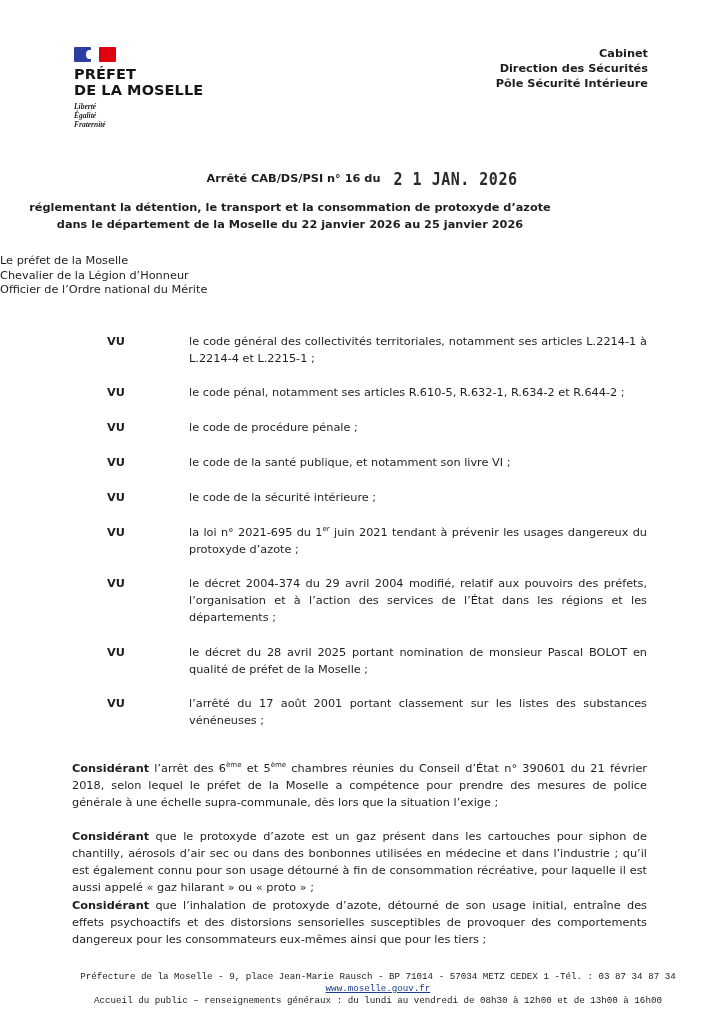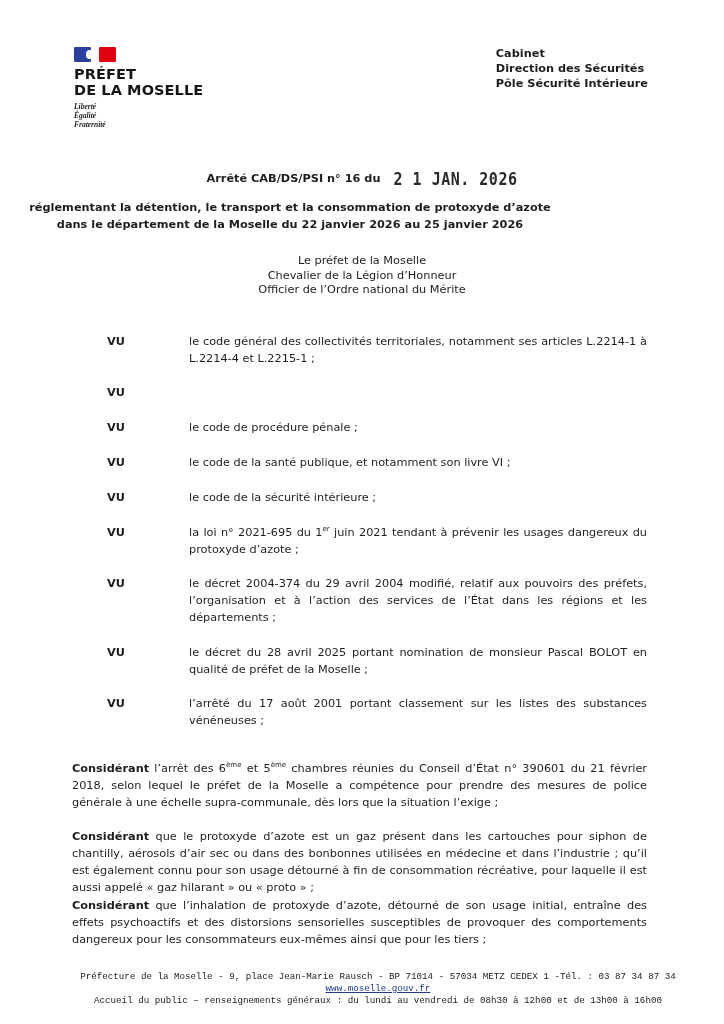--- a/index.html
+++ b/index.html
@@ -26,40 +26,40 @@
     font-family: "DejaVu Sans", sans-serif; font-weight: bold;
     font-size: 14.5px; line-height: 16px; color: #161616; letter-spacing: 0.1px;
   }
   .motto {
     margin-top: 4px; font-family: "Liberation Serif", serif; font-style: italic; font-weight: bold;
     font-size: 7.5px; line-height: 9px; color: #222;
   }
 
   
   .dept {
-    position: absolute; right: 76px; top: 46px; text-align: left;
+    position: absolute; right: 76px; top: 46px; text-align: right;
     font-weight: bold; font-size: 11.3px; line-height: 15px; color: #1e1e1e;
   }
 
   
   .arrete-line {
     position: absolute; left: 0; width: 724px; top: 168px; text-align: center;
   }
   .arrete-line .num { font-weight: bold; font-size: 11.3px; vertical-align: middle; }
   .arrete-line .stamp {
     display: inline-block; vertical-align: middle; margin-left: 8px;
     font-family: "DejaVu Sans Mono", monospace; font-weight: bold; font-size: 15px;
     letter-spacing: 0.5px; color: #2a2a2a; transform: scaleY(1.15);
   }
   .subject {
     position: absolute; left: 0; width: 580px; top: 199px; text-align: center;
     font-weight: bold; font-size: 11.3px; line-height: 17px;
   }
   .prefet {
-    position: absolute; left: 0; width: 724px; top: 254px; text-align: center;
+    position: absolute; left: 0; width: 724px; top: 254px; 
     font-size: 11.3px; line-height: 14.5px;
   }
 
   
   .vu-list { position: absolute; left: 107px; top: 333px; width: 540px; }
   .vu-item { position: absolute; left: 0; width: 540px; display: flex; }
   .vu-label { width: 58px; flex: none; font-weight: bold; font-size: 11.3px; line-height: 17px; }
   .vu-text {
     flex: 1; font-size: 11.3px; line-height: 17px; text-align: justify; margin-left: 24px;
   }
@@ -120,20 +120,21 @@
     <div>Officier de l’Ordre national du Mérite</div>
   </div>
 
   <div class="vu-list">
     <div class="vu-item" style="top:0px">
       <div class="vu-label">VU</div>
       <div class="vu-text">le code général des collectivités territoriales, notamment ses articles L.2214-1 à L.2214-4 et L.2215-1 ;</div>
     </div>
     <div class="vu-item" style="top:51px">
       <div class="vu-label">VU</div>
+      <div class="vu-text">le code pénal, notamment ses articles R.610-5, R.632-1, R.634-2 et R.644-2 ;</div>
     </div>
     <div class="vu-item" style="top:86px">
       <div class="vu-label">VU</div>
       <div class="vu-text">le code de procédure pénale ;</div>
     </div>
     <div class="vu-item" style="top:121px">
       <div class="vu-label">VU</div>
       <div class="vu-text">le code de la santé publique, et notamment son livre VI ;</div>
     </div>
     <div class="vu-item" style="top:156px">

